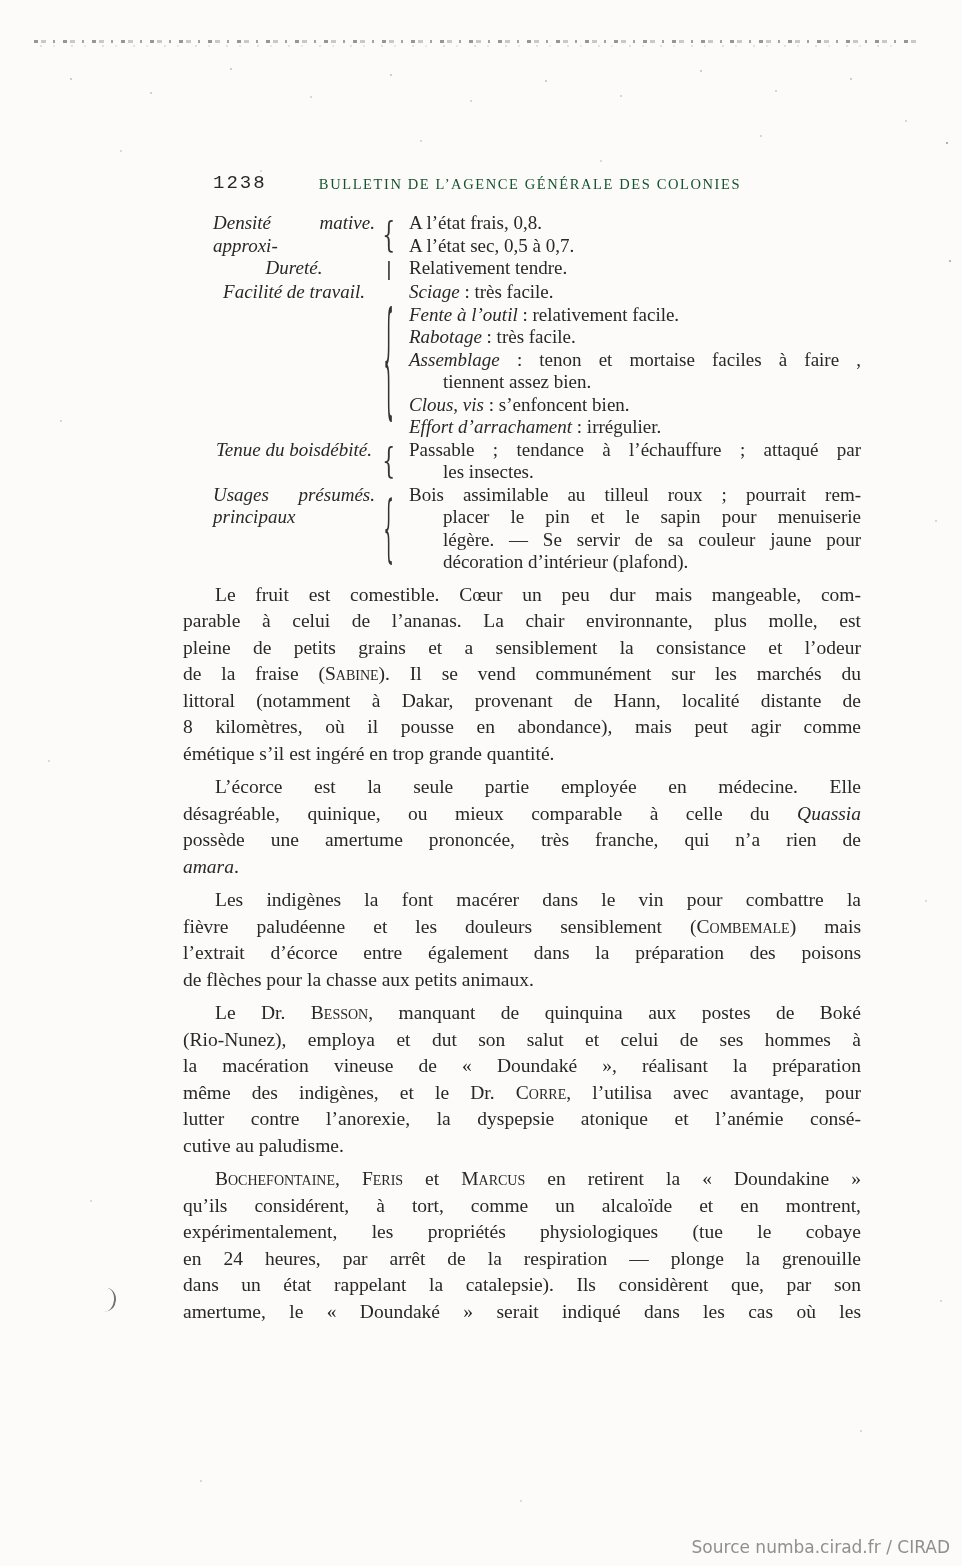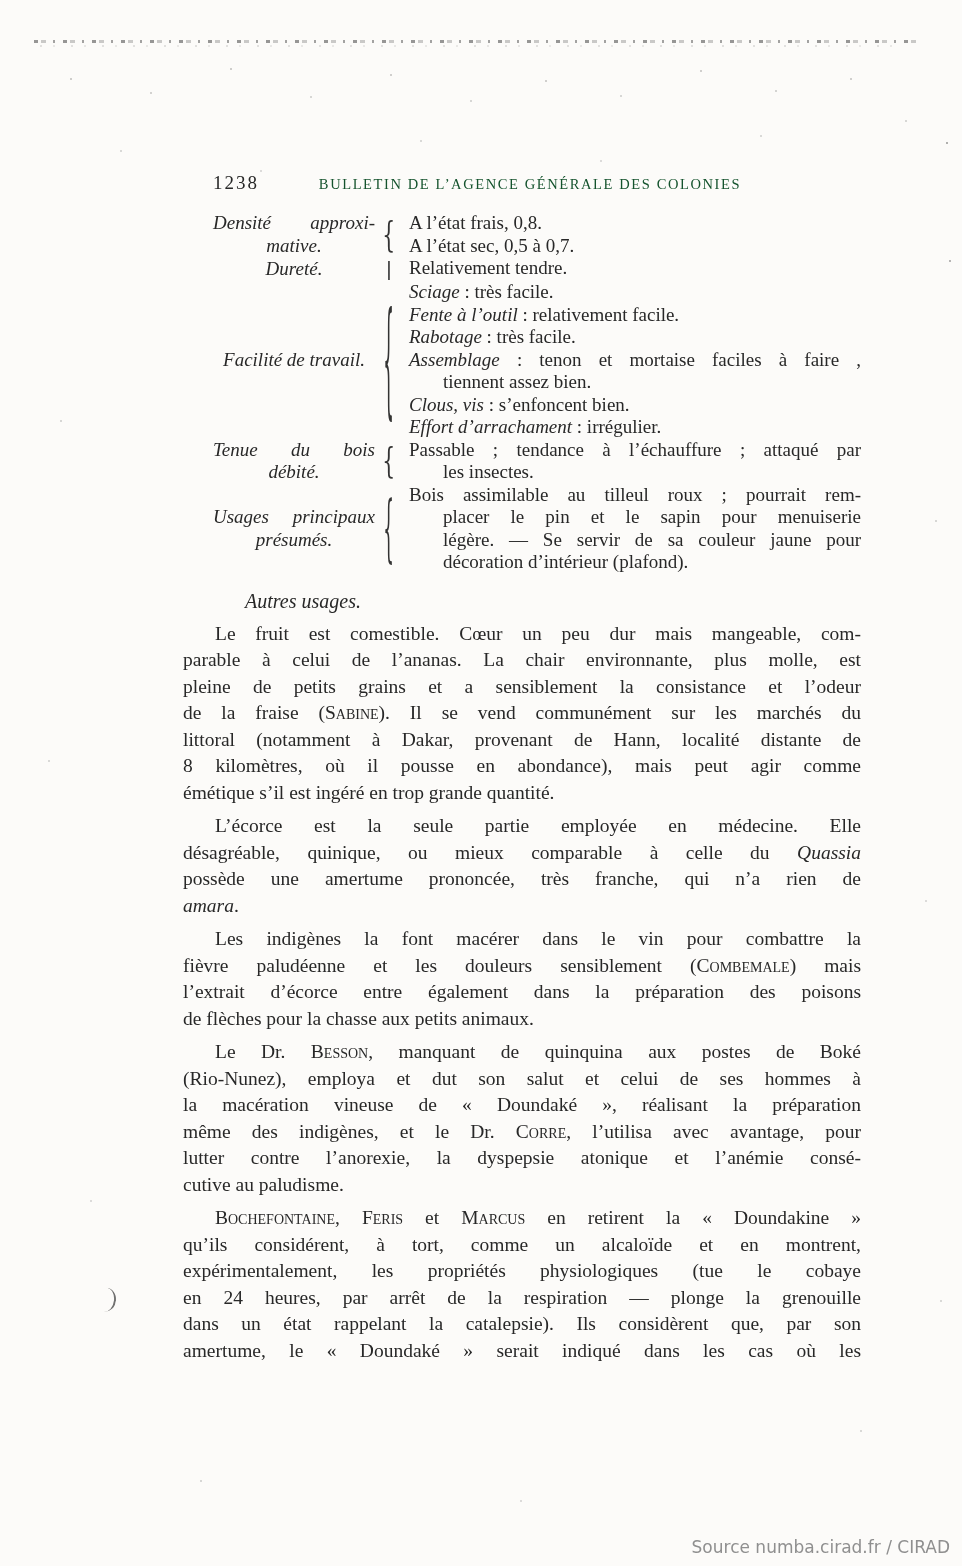--- a/index.html
+++ b/index.html
@@ -44,31 +44,31 @@
   }
   .penmark{
     position:absolute;left:103px;top:1288px;width:11px;height:24px;
     border-right:2.5px solid rgba(60,60,60,.72);
     border-radius:0 14px 14px 0 / 0 16px 16px 0;
     transform:rotate(6deg);
   }
   
   #sheet{position:absolute;left:183px;top:172px;width:678px;}
   .hdr{position:relative;height:26px;}
-  .pgnum{position:absolute;left:30px;top:0;font-size:19px;letter-spacing:2px;}
+  .pgnum{position:absolute;left:30px;top:0;font-size:19px;letter-spacing:2px;font-family:Liberation Mono, monospace;}
   .runtitle{
     position:absolute;left:50%;margin-left:8px;transform:translateX(-50%);
     top:4px;font-size:14.5px;letter-spacing:1.6px;white-space:nowrap;color:#14532d;
   }
   
   .spec{margin-top:14px;font-size:19px;}
   .trow{display:flex;}
   .lab{
     width:162px;margin-left:30px;flex:none;
-    display:flex;flex-direction:column;justify-content:center;
+    display:flex;flex-direction:row;justify-content:center;
     line-height:22.5px;font-style:italic;
   }
   .labline.ctr{text-align:center;}
   .labline.j{text-align:justify;text-align-last:justify;}
   .bracecell{width:28px;flex:none;display:flex;align-items:center;justify-content:center;overflow:visible;}
   .braceglyph{display:block;font-size:24px;line-height:1;font-family:"DejaVu Serif",serif;color:#333;}
   .vals{flex:1;padding-left:6px;line-height:22.5px;}
   .vline{white-space:nowrap;}
   .vline.j{text-align:justify;text-align-last:justify;white-space:nowrap;}
   .vline.ind{padding-left:34px;}
@@ -166,21 +166,20 @@
         </div>
         <div class="vals">
           <div class="vline j"><span>Bois assimilable au tilleul roux ; pourrait rem-</span></div>
           <div class="vline ind j"><span>placer le pin et le sapin pour menuiserie</span></div>
           <div class="vline ind j"><span>légère. — Se servir de sa couleur jaune pour</span></div>
           <div class="vline ind"><span>décoration d’intérieur (plafond).</span></div>
         </div>
       </div>
     </div>
 
-  <div class="heading">Autres usages.</div>
 
   <div class="paras">
       <div class="para">
         <div class="pline j"><span>Le fruit est comestible. Cœur un peu dur mais mangeable, com-</span></div>
         <div class="pline j"><span>parable à celui de l’ananas. La chair environnante, plus molle, est</span></div>
         <div class="pline j"><span>pleine de petits grains et a sensiblement la consistance et l’odeur</span></div>
         <div class="pline j"><span>de la fraise (</span><span class="sc">Sabine</span><span>). Il se vend communément sur les marchés du</span></div>
         <div class="pline j"><span>littoral (notamment à Dakar, provenant de Hann, localité distante de</span></div>
         <div class="pline j"><span>8 kilomètres, où il pousse en abondance), mais peut agir comme</span></div>
         <div class="pline"><span>émétique s’il est ingéré en trop grande quantité.</span></div>

